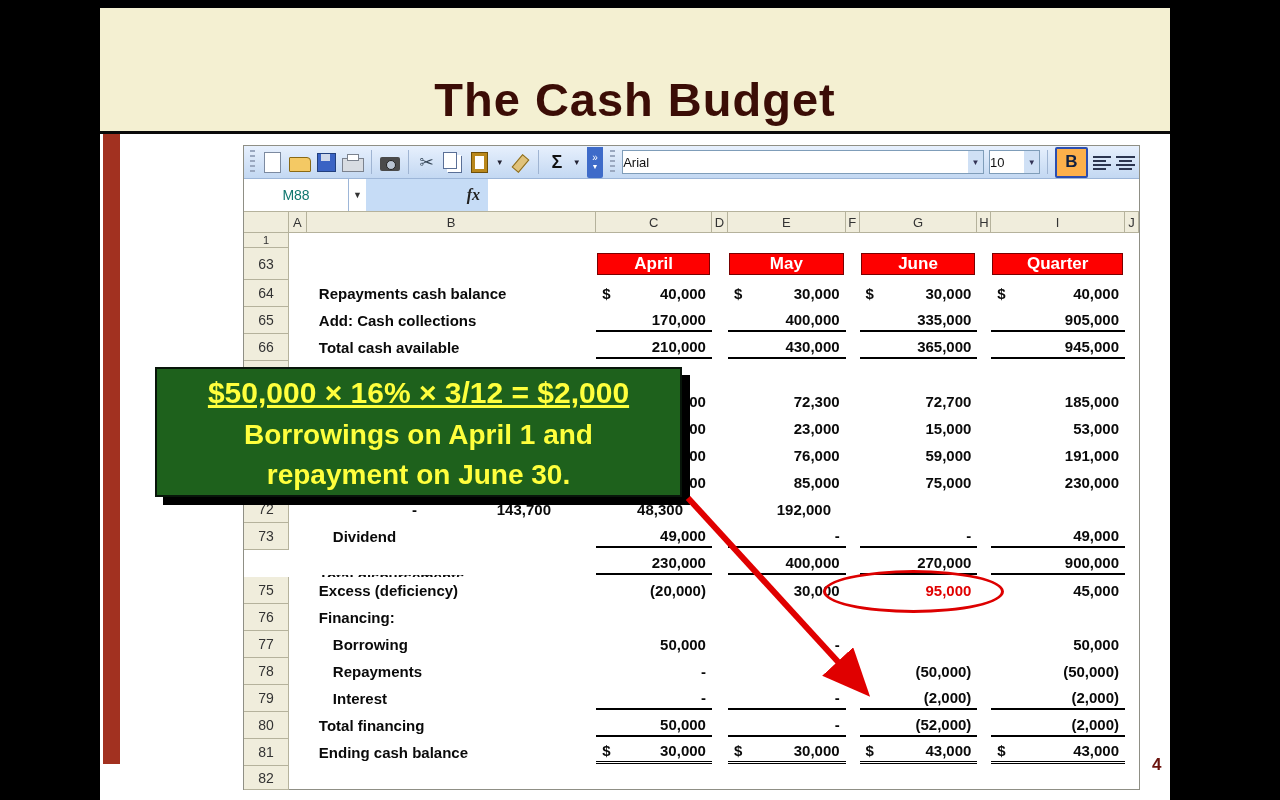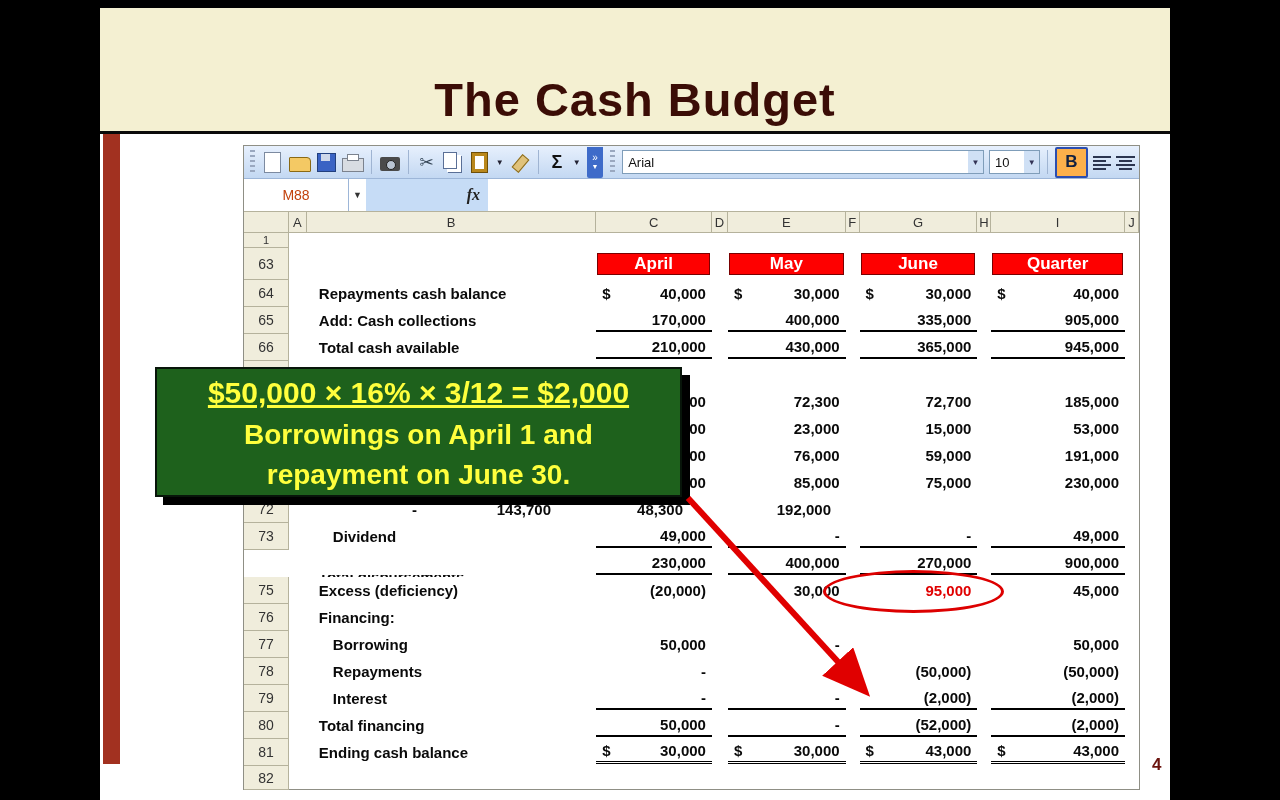--- a/index.html
+++ b/index.html
@@ -41,36 +41,36 @@
   .icon-copy{width:12px;height:15px;background:#fff;border:1px solid #5a6f96;box-shadow:4px 3px 0 #fff,5px 4px 0 #5a6f96;margin:-3px 4px 0 -2px;}
   .icon-paste{width:15px;height:19px;background:#b9871b;border:1px solid #6d4e08;position:relative;}
   .icon-paste::after{content:"";position:absolute;left:3px;top:3px;width:9px;height:13px;background:#fff;}
   .icon-painter{width:7px;height:15px;background:#e0c27a;border:1px solid #8b6d20;transform:rotate(40deg);margin-top:2px;}
   .icon-sigma{font-size:18px;font-weight:bold;color:#111;}
   .chev-block{width:17px;height:31px;background:#3E6BC9;color:#fff;display:flex;flex-direction:column;
               align-items:center;justify-content:center;font-size:10px;line-height:9px;border-radius:0 0 2px 2px;}
   .chev-block .tiny{font-size:7px;}
   .combo{height:24px;background:#fff;border:1px solid #7f9db9;display:flex;align-items:center;
          font-size:13px;color:#111;box-sizing:border-box;}
-  .combo .cval{flex:1;padding-left:5px;}
+  .combo .cval{flex:1;}
   .combo .cbtn{width:15px;height:100%;background:#cfe0f5;display:flex;align-items:center;
                justify-content:center;font-size:8px;color:#335;}
   .font-combo{width:368px;}
   .size-combo{width:52px;}
   .bold-btn{width:29px;height:27px;background:#FCB04B;border:2px solid #2a4db0;border-radius:2px;
             font-weight:bold;font-size:17px;color:#102040;display:flex;align-items:center;justify-content:center;}
   .align-ic{display:flex;flex-direction:column;gap:2px;width:19px;margin-top:2px;}
   .align-ic i{height:2px;background:#2b3550;display:block;}
   .align-ic i.s{width:13px;}
   .align-ic.center i.s{align-self:center;}
 
   
   .fbar{height:33px;background:#fff;display:flex;align-items:stretch;border-bottom:1px solid #b5b29c;box-sizing:border-box;}
   .name-box{width:104px;border-right:1px solid #9db6d8;display:flex;align-items:center;
-            justify-content:center;font-size:14px;color:#c2410c;}
+            justify-content:center;font-size:14px;color:#0f766e;}
   .name-dd{width:17px;background:#fff;display:flex;align-items:center;justify-content:center;font-size:9px;color:#333;}
   .fx-strip{width:122px;background:#C6DCF6;display:flex;align-items:center;justify-content:flex-end;
             padding-right:8px;box-sizing:border-box;}
   .fx-label{font-family:"Liberation Serif",serif;font-style:italic;font-weight:bold;font-size:16px;color:#222;}
   .formula-input{flex:1;background:#fff;}
 
   
   .colhdr-row{display:flex;height:21px;}
   .colhdr-row .ch{background:#F0EDDC;border-right:1px solid #b5b29c;border-bottom:1px solid #b5b29c;
        display:flex;align-items:center;justify-content:center;font-size:13px;color:#333;box-sizing:border-box;}

